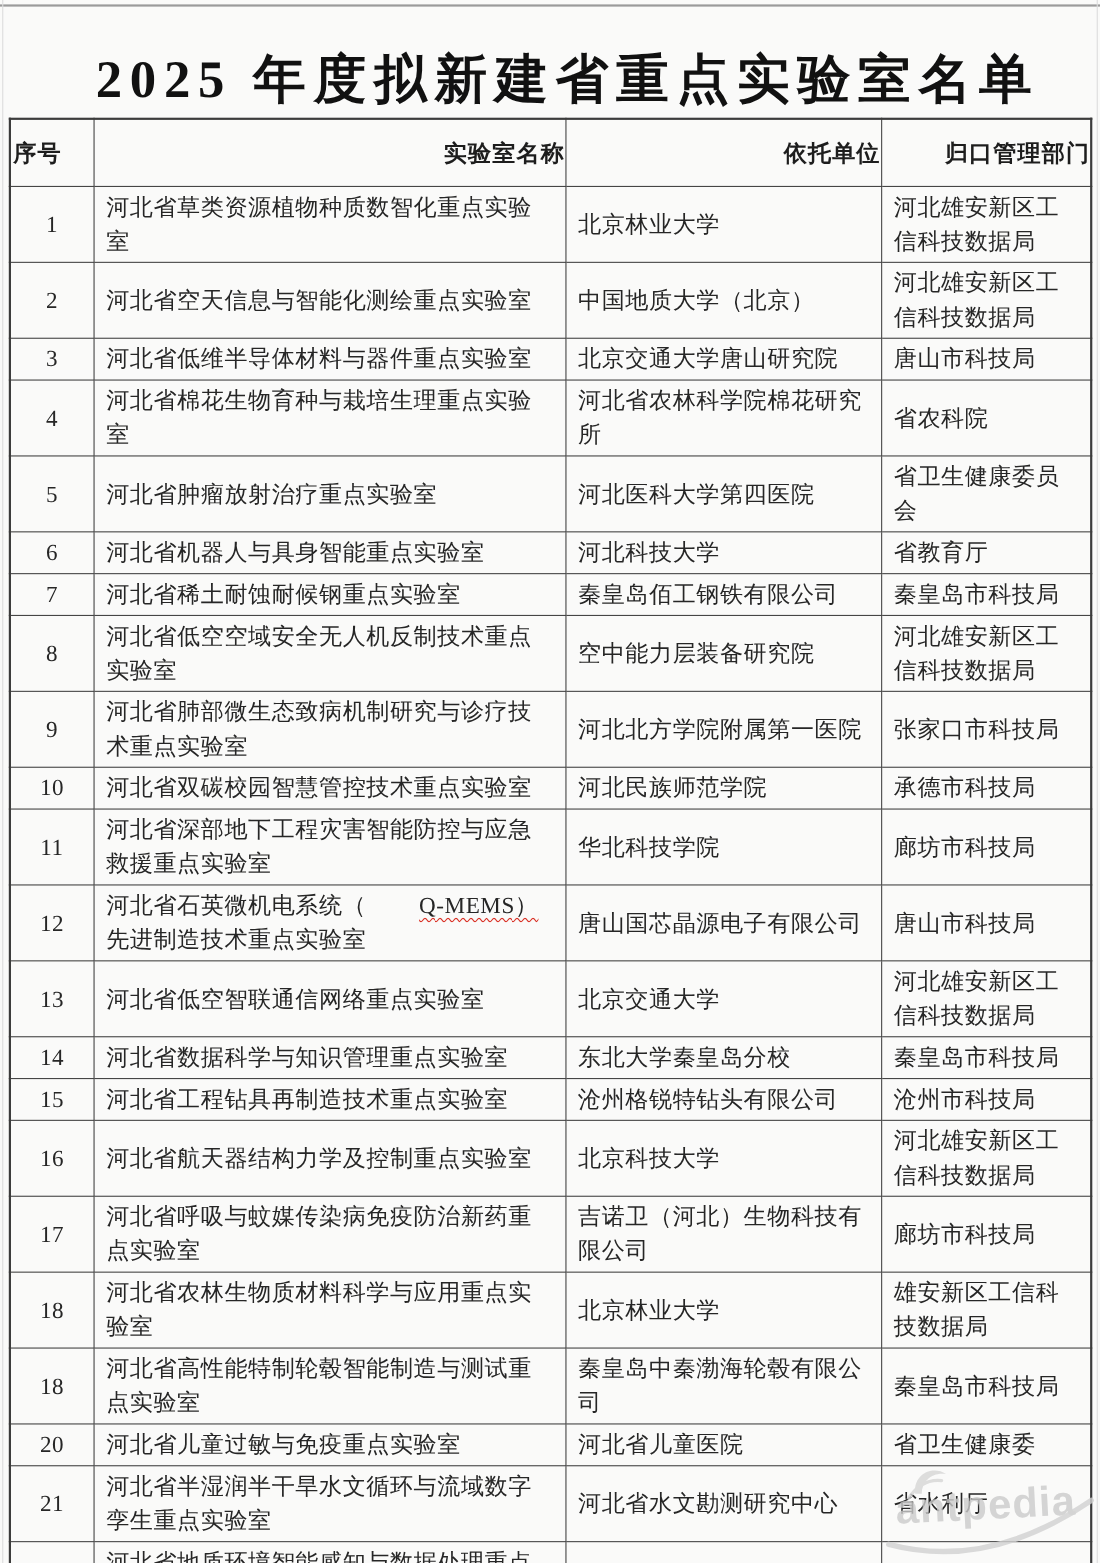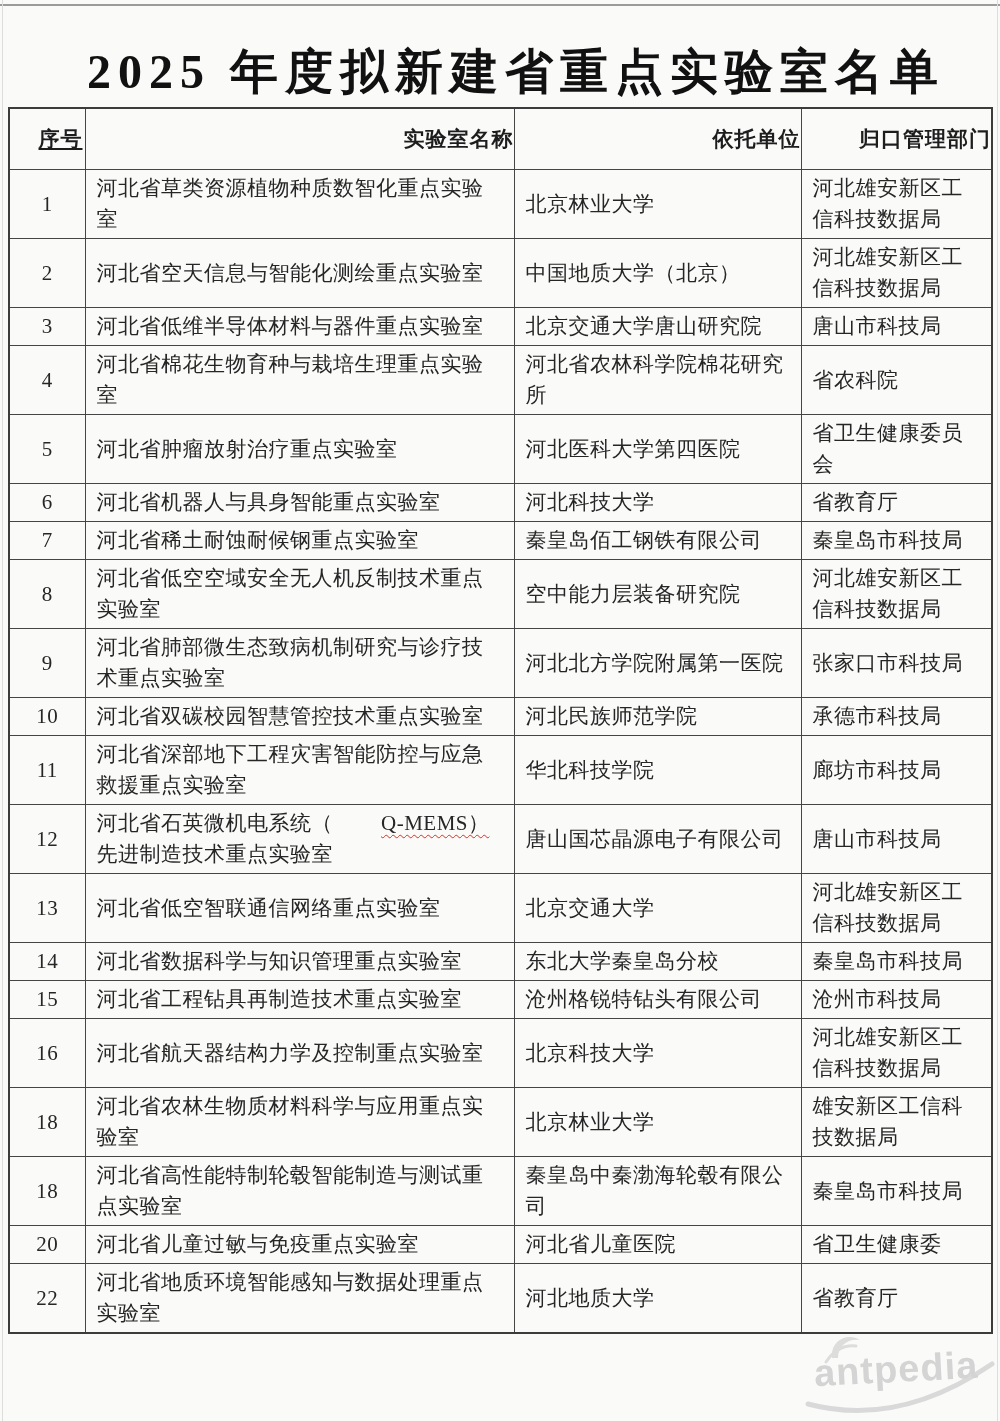--- a/index.html
+++ b/index.html
@@ -50,21 +50,21 @@
   .labs th {
     font-family:"Liberation Sans","DejaVu Sans",sans-serif;
     font-weight:600;
     font-size:21px;
     text-align:right;
     padding:0 0;
     height:60px;
     color:#1d1d1d;
     letter-spacing:1px;
   }
-  .labs th.c-no { text-align:right; padding:0 2px;text-decoration:underline; }
+  .labs th.c-no { text-align:left; padding:0 2px; }
   .labs td {
     font-size:21px;
     line-height:31px;
     padding:3px 11px;
     height:28px;
     letter-spacing:0.5px;
   }
   .labs td.c-no {
     text-align:center;
     padding:3px 2px;
@@ -212,36 +212,48 @@
           <td class="c-unit">沧州格锐特钻头有限公司</td>
           <td class="c-dept">沧州市科技局</td>
         </tr>
         <tr>
           <td class="c-no">16</td>
           <td class="c-name">河北省航天器结构力学及控制重点实验室</td>
           <td class="c-unit">北京科技大学</td>
           <td class="c-dept">河北雄安新区工信科技数据局</td>
         </tr>
         <tr>
+          <td class="c-no">17</td>
+          <td class="c-name">河北省呼吸与蚊媒传染病免疫防治新药重点实验室</td>
+          <td class="c-unit">吉诺卫（河北）生物科技有限公司</td>
+          <td class="c-dept">廊坊市科技局</td>
+        </tr>
+        <tr>
           <td class="c-no">18</td>
           <td class="c-name">河北省农林生物质材料科学与应用重点实验室</td>
           <td class="c-unit">北京林业大学</td>
           <td class="c-dept">雄安新区工信科技数据局</td>
         </tr>
         <tr>
           <td class="c-no">18</td>
           <td class="c-name">河北省高性能特制轮毂智能制造与测试重点实验室</td>
           <td class="c-unit">秦皇岛中秦渤海轮毂有限公司</td>
           <td class="c-dept">秦皇岛市科技局</td>
         </tr>
         <tr>
           <td class="c-no">20</td>
           <td class="c-name">河北省儿童过敏与免疫重点实验室</td>
           <td class="c-unit">河北省儿童医院</td>
           <td class="c-dept">省卫生健康委</td>
+        </tr>
+        <tr>
+          <td class="c-no">21</td>
+          <td class="c-name">河北省半湿润半干旱水文循环与流域数字孪生重点实验室</td>
+          <td class="c-unit">河北省水文勘测研究中心</td>
+          <td class="c-dept">省水利厅</td>
         </tr>
         <tr>
           <td class="c-no">22</td>
           <td class="c-name">河北省地质环境智能感知与数据处理重点实验室</td>
           <td class="c-unit">河北地质大学</td>
           <td class="c-dept">省教育厅</td>
         </tr>
       </tbody>
   </table>
 

